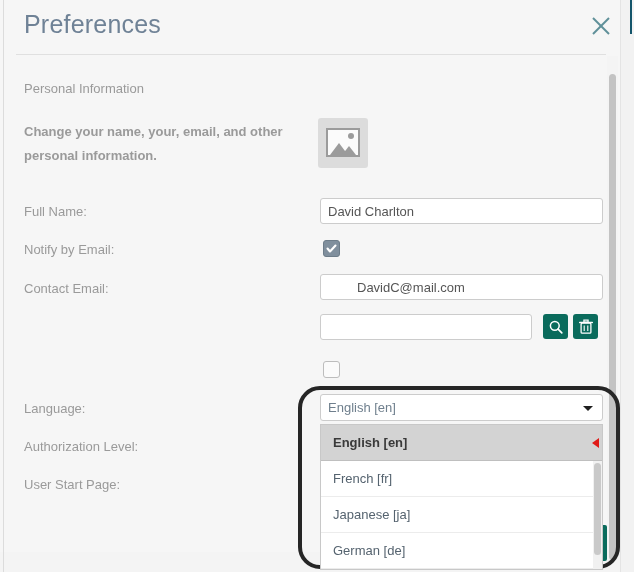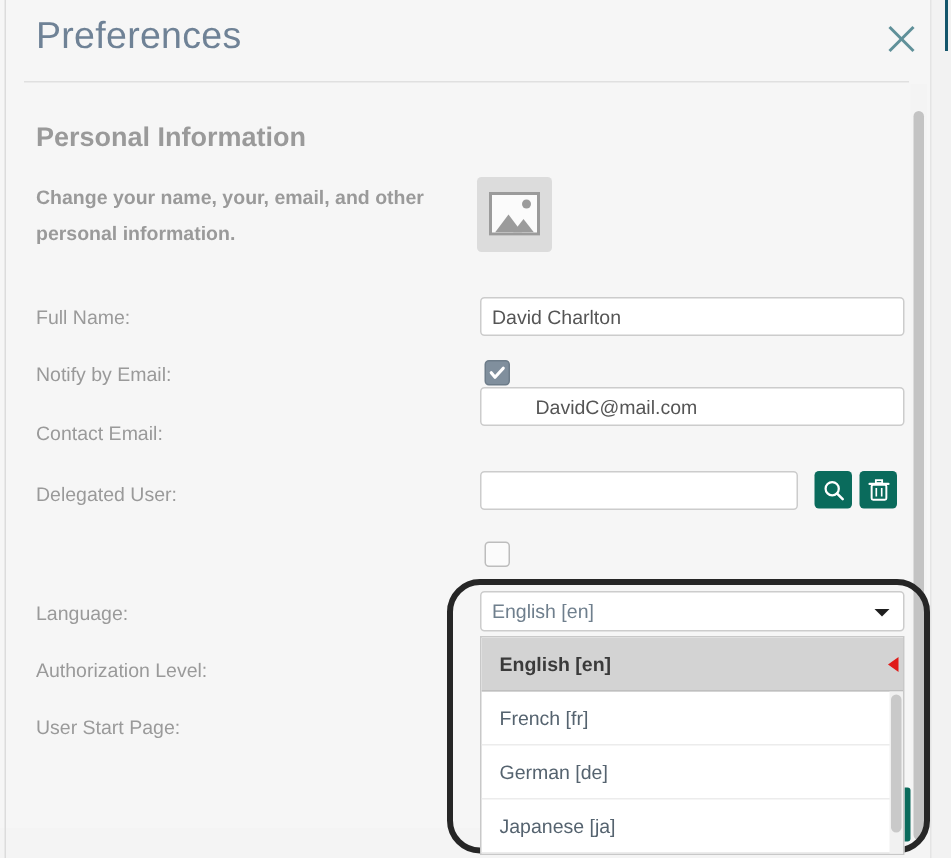--- a/index.html
+++ b/index.html
@@ -79,22 +79,22 @@
     width: 7px; height: 486px;
     background: #c3c3c3;
     border-radius: 4px;
     cursor: pointer;
   }
 
   
   .section-title {
     position: absolute;
     left: 24px; top: 81px;
-    font-size: 18px;
-    font-weight: bold;
+    font-size: 13px;
+    font-weight: normal;
     color: #9a9a9a;
     white-space: nowrap;
   }
   .section-desc {
     position: absolute;
     left: 24px; top: 120px;
     width: 280px;
     font-size: 13px;
     font-weight: bold;
     color: #9a9a9a;
@@ -349,23 +349,22 @@
   <input class="text-input" style="top: 198px;" type="text" value="David Charlton">
 
   <div class="field-label" style="top:242px">Notify by Email:</div>
   <div class="cb-checked" style="top:240px">
     <svg width="13" height="13" viewBox="0 0 13 13" aria-hidden="true">
       <polyline points="2.5,6.5 5,9.5 10.5,3.5" fill="none" stroke="#ffffff" stroke-width="2.1" stroke-linecap="round" stroke-linejoin="round"></polyline>
     </svg>
   </div>
 
   <div class="field-label" style="top:281px">Contact Email:</div>
-  <input class="text-input" style="top: 258px; padding-left: 36px;" type="text" value="DavidC@mail.com">
-
-  <div class="field-label" style="top:322px">Delegated User:</div>
+  <input class="text-input" style="top: 274px; padding-left: 36px;" type="text" value="DavidC@mail.com">
+
   <input class="text-input short" style="top: 314px;" type="text" value="">
 
   <div class="icon-btn" style="left:543px; top:314px">
     <svg width="15" height="15" viewBox="0 0 15 15" aria-hidden="true">
       <circle cx="6.3" cy="6.3" r="4.4" fill="none" stroke="#ffffff" stroke-width="1.5"></circle>
       <line x1="9.6" y1="9.6" x2="13.3" y2="13.3" stroke="#ffffff" stroke-width="1.7" stroke-linecap="round"></line>
     </svg>
   </div>
 
   <div class="icon-btn" style="left:573px; top:314px">
@@ -389,24 +388,24 @@
 
   <div class="option-list">
     <div class="option-row selected">
       <span>English [en]</span>
       <span class="option-marker"></span>
     </div>
     <div class="option-row">
       <span>French [fr]</span>
     </div>
     <div class="option-row">
-      <span>German [de]</span>
+      <span>Japanese [ja]</span>
     </div>
     <div class="option-row">
-      <span>Japanese [ja]</span>
+      <span>German [de]</span>
     </div>
     <div class="option-scroll-track"></div>
     <div class="option-scroll-thumb"></div>
   </div>
 
   <div class="green-stub"></div>
 
   <div class="focus-ring"></div>
 
   <div class="field-label" style="top:439px">Authorization Level:</div>

